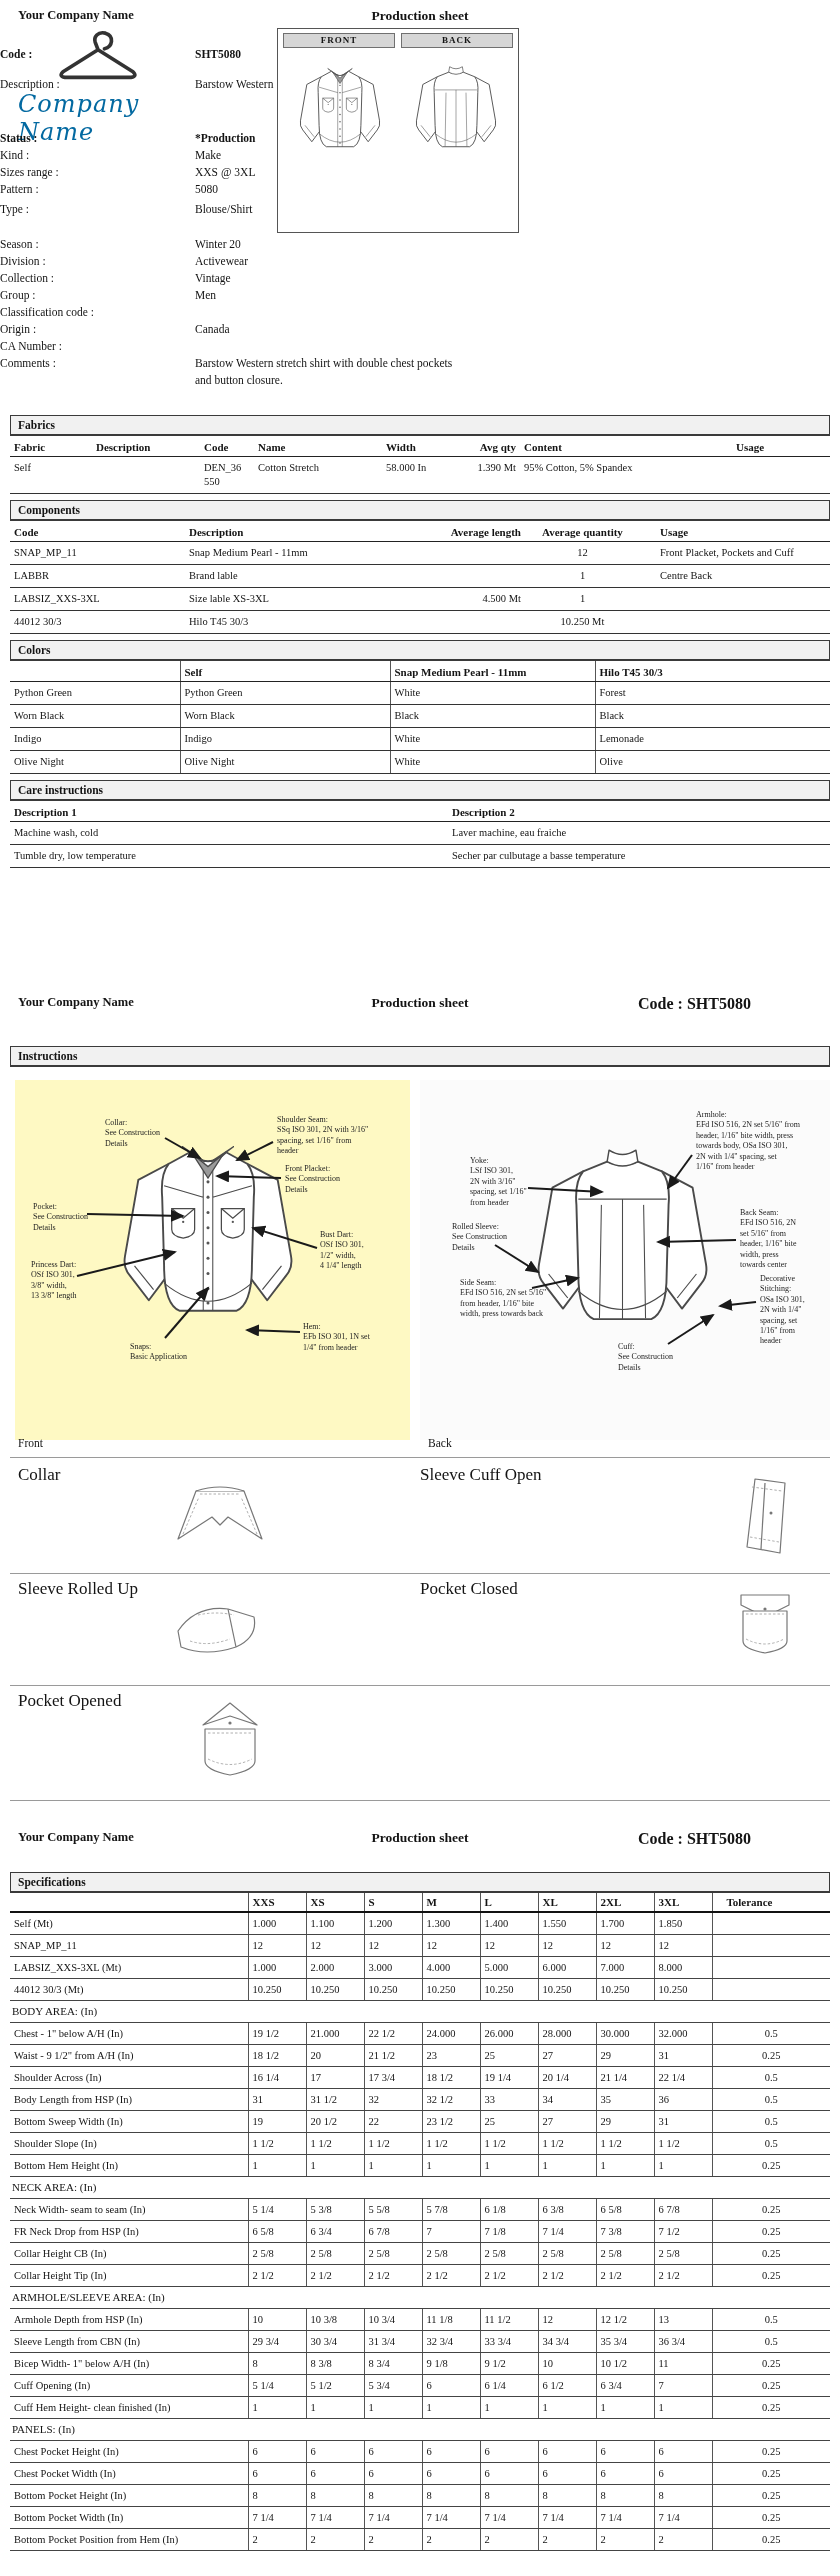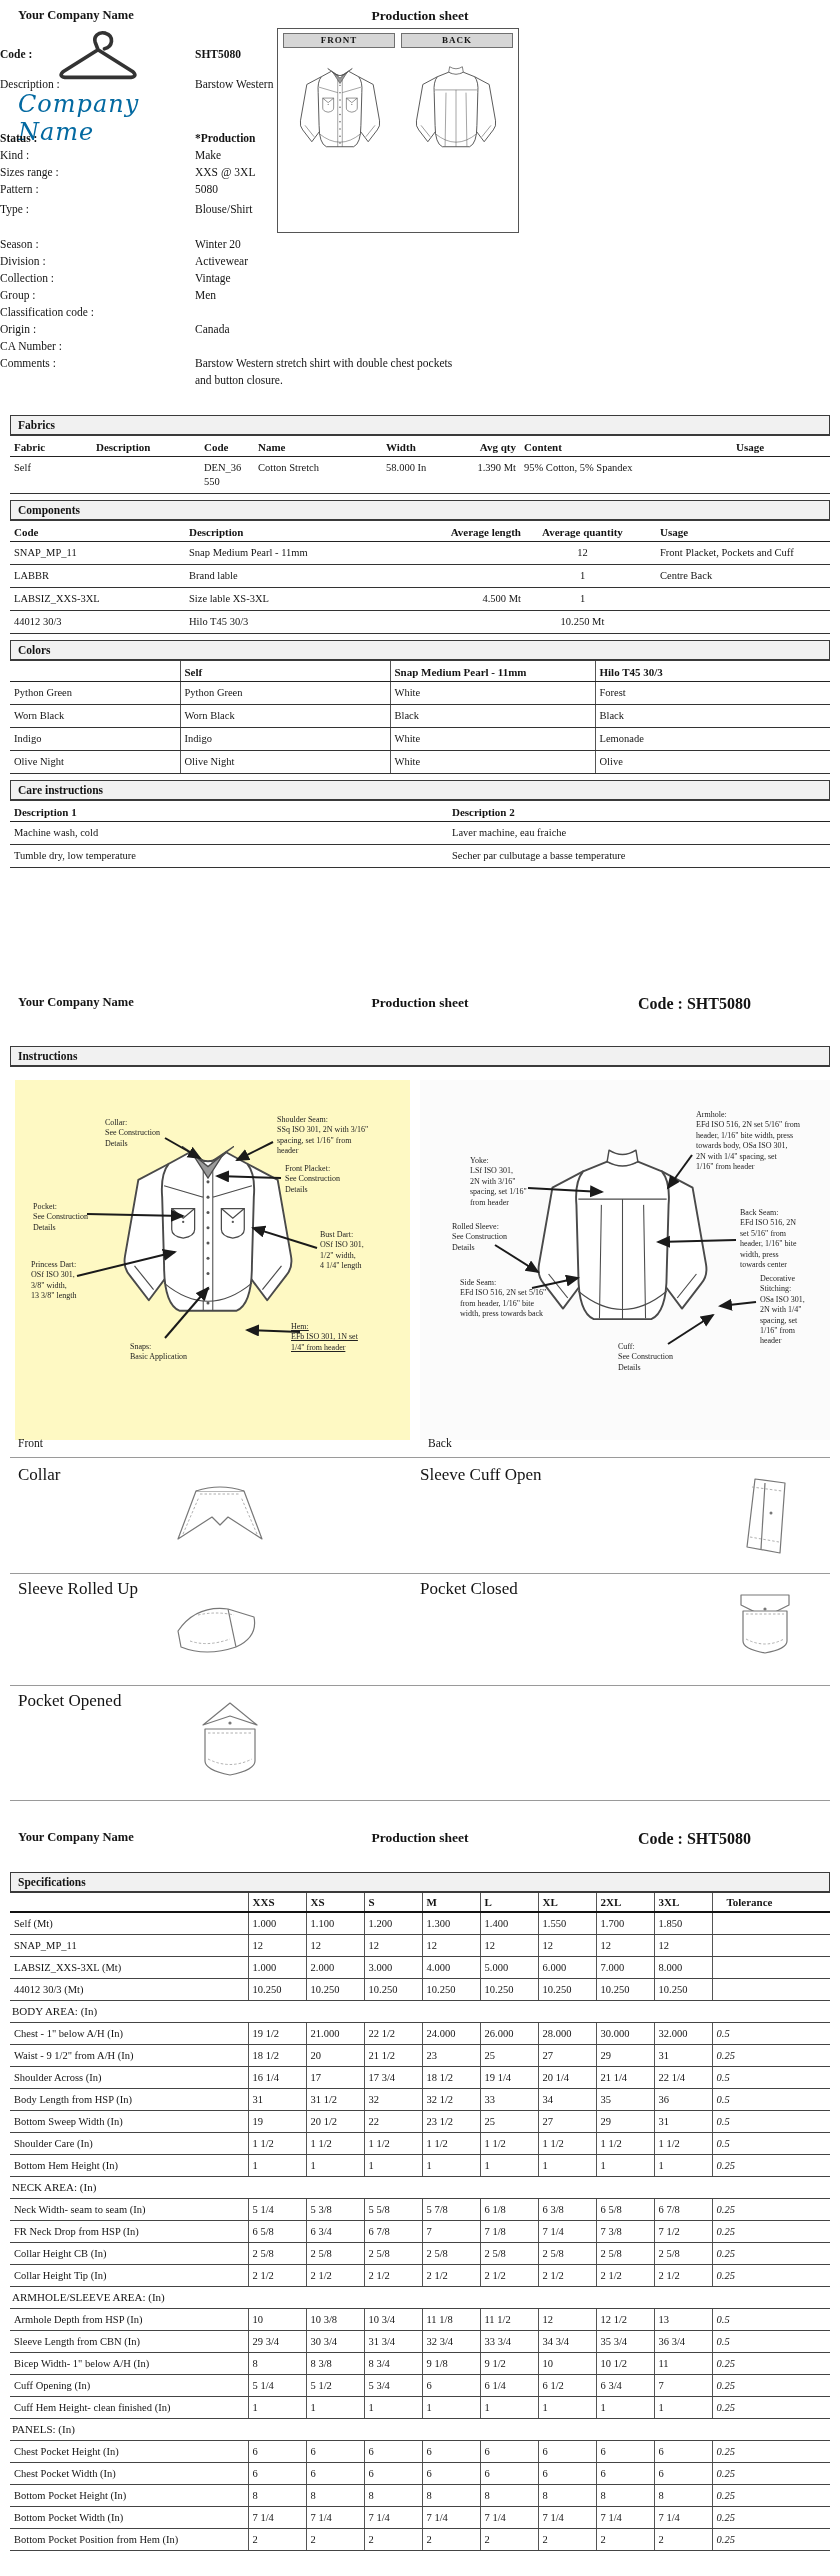--- a/index.html
+++ b/index.html
@@ -54,21 +54,21 @@
   .detail-label{position:absolute;font-size:17px;}
   .sketch{position:absolute;}
   .sk{stroke:#777;fill:#fff;stroke-width:1.2;}
   .skd{stroke:#9a9a9a;fill:none;stroke-width:0.8;stroke-dasharray:2.5 2;}
 
   
   #spec-wrap{position:absolute;left:0;top:52px;width:840px;}
   #spec-table{border-collapse:collapse;margin:0 10px;width:820px;table-layout:fixed;font-size:10.5px;}
   #spec-table th{font-weight:bold;font-size:11px;text-align:left;border-bottom:2px solid #111;padding:3px 4px;vertical-align:top;}
   #spec-table td{border-bottom:1px solid #444;padding:3px 4px;line-height:15px;white-space:nowrap;overflow:hidden;}
-  #spec-table .tol{text-align:left;font-style:italic;}
+  #spec-table .tol{text-align:center;}
   #spec-table .tolh span{display:inline-block;width:56px;word-break:break-all;text-align:right;}
   #spec-table td.sec{font-size:11px;padding:3px 2px;}
   .hidden-defs{position:absolute;width:0;height:0;overflow:hidden;}
 </style>
 </head>
 <body>
 
 <svg class="hidden-defs" aria-hidden="true">
   <defs>
     <marker id="ah" markerWidth="8" markerHeight="8" refX="6" refY="3" orient="auto">
@@ -413,21 +413,21 @@
           <div class="ann" style="left: 16px; top: 180px; width: 82px;">Princess Dart:
 OSf ISO 301,
 3/8" width,
 13 3/8" length</div>
           <div class="ann" style="left: 305px; top: 150px; width: 82px;">Bust Dart:
 OSf ISO 301,
 1/2" width,
 4 1/4" length</div>
           <div class="ann" style="left: 115px; top: 262px; width: 104px;">Snaps:
 Basic Application</div>
-          <div class="ann" style="left: 276px; top: 242px; width: 104px; text-decoration: underline;">Hem:
+          <div class="ann" style="left: 288px; top: 242px; width: 104px;">Hem:
 EFb ISO 301, 1N set
 1/4" from header</div>
         </div>
     </div>
 
     <div class="diagram" id="diag-back">
       <svg class="shirt-large" style="left:95px;top:50px;" width="215" height="240" viewBox="0 0 220 250">
           <use href="#sym-back"></use>
         </svg>
       <svg class="ann-arrows" width="410" height="360">
@@ -664,21 +664,21 @@
               <td class="vl">20 1/2</td>
               <td class="vl">22</td>
               <td class="vl">23 1/2</td>
               <td class="vl">25</td>
               <td class="vl">27</td>
               <td class="vl">29</td>
               <td class="vl">31</td>
               <td class="tol vl">0.5</td>
             </tr>
             <tr>
-              <td class="lbl">Shoulder Care (In)</td>
+              <td class="lbl">Shoulder Slope (In)</td>
               <td class="vl">1 1/2</td>
               <td class="vl">1 1/2</td>
               <td class="vl">1 1/2</td>
               <td class="vl">1 1/2</td>
               <td class="vl">1 1/2</td>
               <td class="vl">1 1/2</td>
               <td class="vl">1 1/2</td>
               <td class="vl">1 1/2</td>
               <td class="tol vl">0.5</td>
             </tr>

